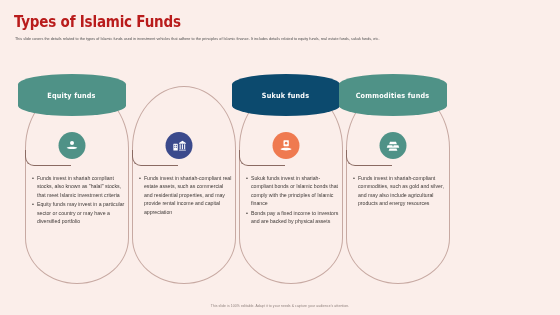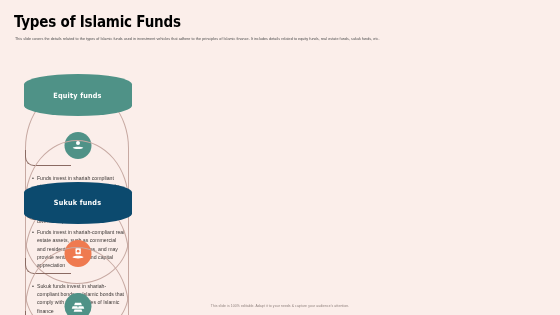--- a/index.html
+++ b/index.html
@@ -18,21 +18,21 @@
     position: absolute;
     inset: 0;
     background: #fbeeea;
   }
   .page-title {
     position: absolute;
     left: 14px;
     top: 13px;
     font-size: 15px;
     font-weight: bold;
-    color: #000000;
+    color: #b91c1c;
     letter-spacing: -0.2px;
     font-family: "DejaVu Sans", sans-serif;
     font-stretch: condensed;
   }
   .page-subtitle {
     position: absolute;
     left: 15px;
     top: 37px;
     width: 534px;
     font-size: 3.7px;
@@ -43,21 +43,20 @@
   .cards {
     position: absolute;
     left: 0;
     top: 74px;
     width: 464px;
     height: 215px;
     display: flex;
     justify-content: space-between;
     padding: 0 18px;
     box-sizing: border-box;
-    flex-direction: column;
   }
   .card {
     position: relative;
     width: 119px;
     height: 212px;
   }
   
   .card-shell {
     position: absolute;
     left: 7px;
@@ -233,20 +232,23 @@
         </div>
         <div class="bullet-row">
           <span class="bullet-dot">•</span>
           <span class="bullet-text">Bonds pay a fixed income to investors and are backed by physical assets</span>
         </div>
       </div>
     </div>
 
     <div class="card">
       <div class="card-shell"></div>
+      <div class="lens" id="lens-3" style="background: rgb(79, 146, 135);">
+        <span class="lens-label">Commodities funds</span>
+      </div>
       <div class="connector" id="conn-3"></div>
       <div class="icon-badge" id="badge-3" style="background: rgb(79, 146, 135);">
         <svg width="15" height="15" viewBox="0 0 24 24" fill="#ffffff" stroke="none">
           <path d="M7.2 6 L16.8 6 L18.2 10 L5.8 10 Z"></path>
           <path d="M3.4 11.4 L11 11.4 L12.4 15.4 L2 15.4 Z"></path>
           <path d="M13 11.4 L20.6 11.4 L22 15.4 L11.6 15.4 Z"></path>
           <path d="M6.4 16.8 L17.6 16.8 L19 20.4 L5 20.4 Z"></path>
         </svg>
       </div>
       <div class="bullets">

